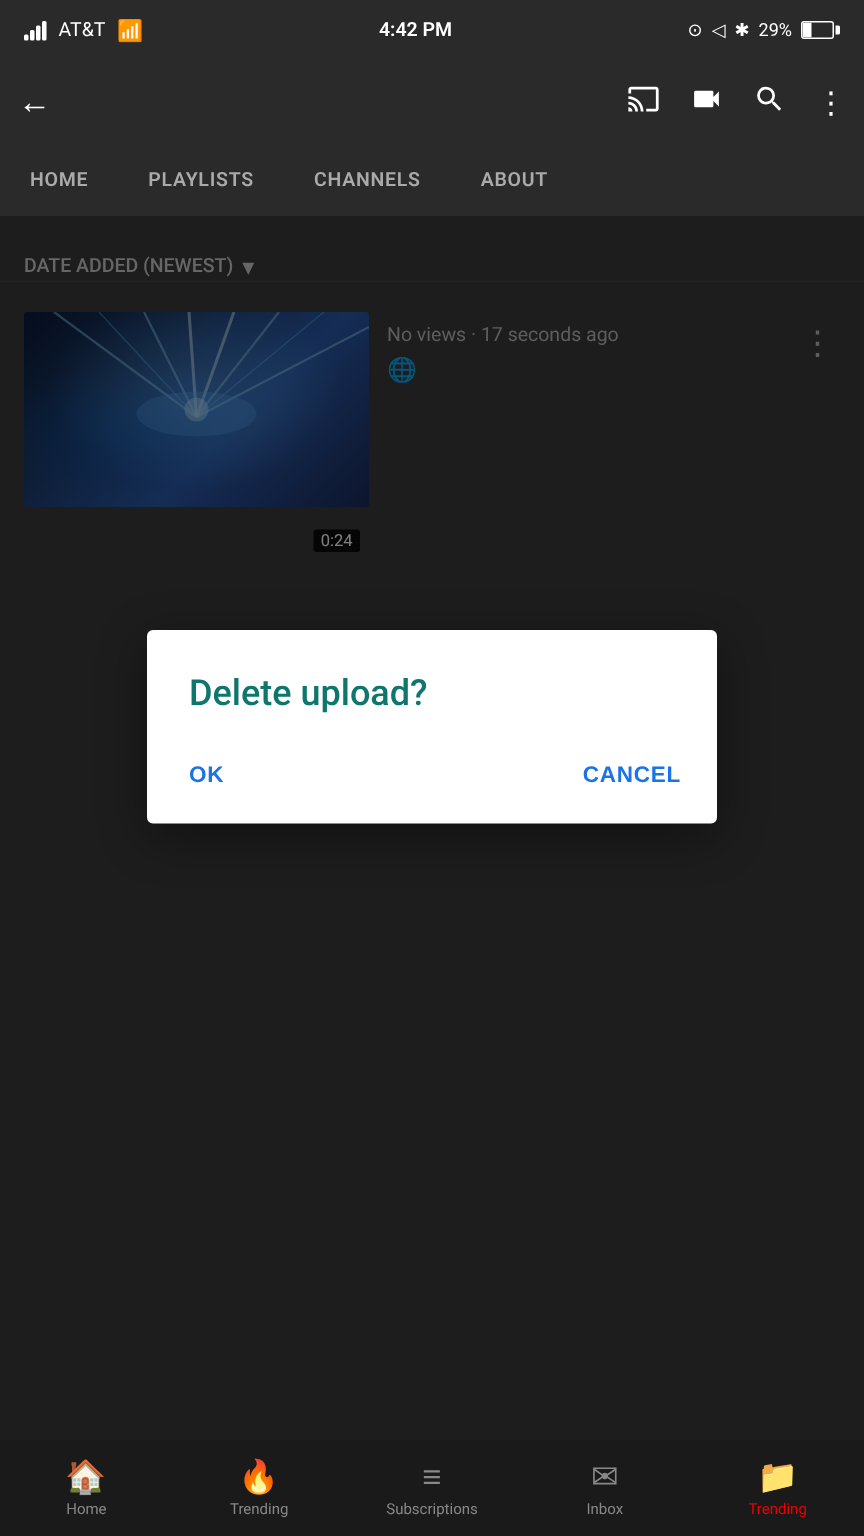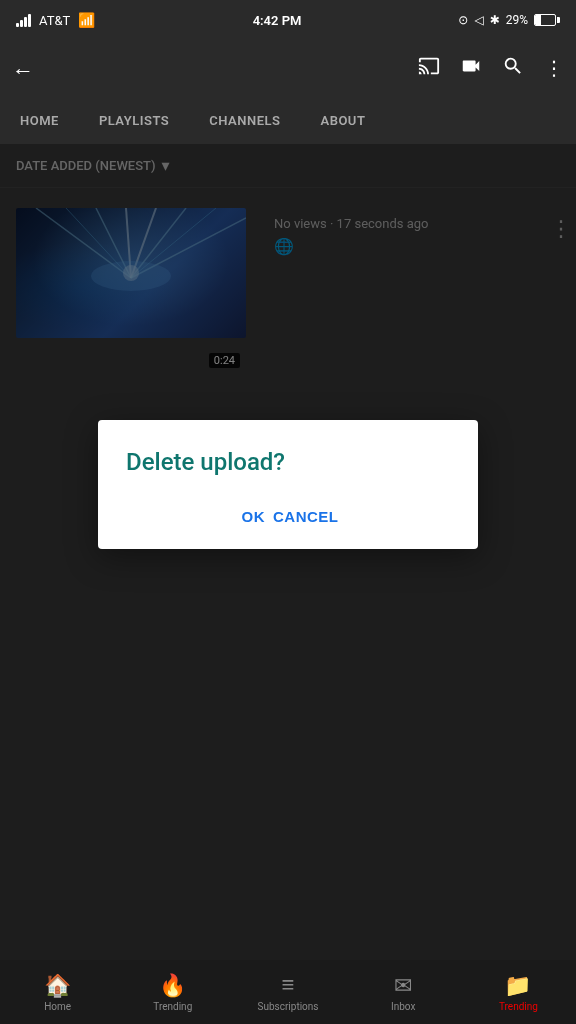--- a/index.html
+++ b/index.html
@@ -92,21 +92,21 @@
       height: 3px;
       background: #fff;
     }
 
     
     .filter-bar {
       width: 100%;
       height: 44px;
       background: #3a3a3a;
       display: flex;
-      align-items: center;
+      align-items: flex-end;
       padding: 0 16px;
       border-bottom: 1px solid #444;
     }
     .filter-label {
       color: #ccc;
       font-size: 13px;
       font-weight: 500;
       display: flex;
       align-items: center;
       gap: 6px;
@@ -176,21 +176,20 @@
       color: #bbb;
       font-size: 22px;
       cursor: pointer;
       margin-left: auto;
       padding: 4px;
     }
     .video-item-row {
       display: flex;
       width: 100%;
       align-items: flex-start;
-      margin-left: 16px;
     }
 
     
     .overlay {
       position: absolute;
       top: 0;
       left: 0;
       width: 576px;
       height: 100%;
       background: rgba(0,0,0,0.5);
@@ -211,21 +210,21 @@
       box-shadow: 0 8px 32px rgba(0,0,0,0.4);
     }
     .dialog-title {
       font-size: 24px;
       font-weight: 500;
       color: #0f766e;
       margin-bottom: 28px;
     }
     .dialog-buttons {
       display: flex;
-      justify-content: center;
+      justify-content: space-between;
       gap: 8px;
     }
     .dialog-btn {
       font-size: 15px;
       font-weight: 600;
       color: #1a73e8;
       background: none;
       border: none;
       cursor: pointer;
       letter-spacing: 0.5px;

